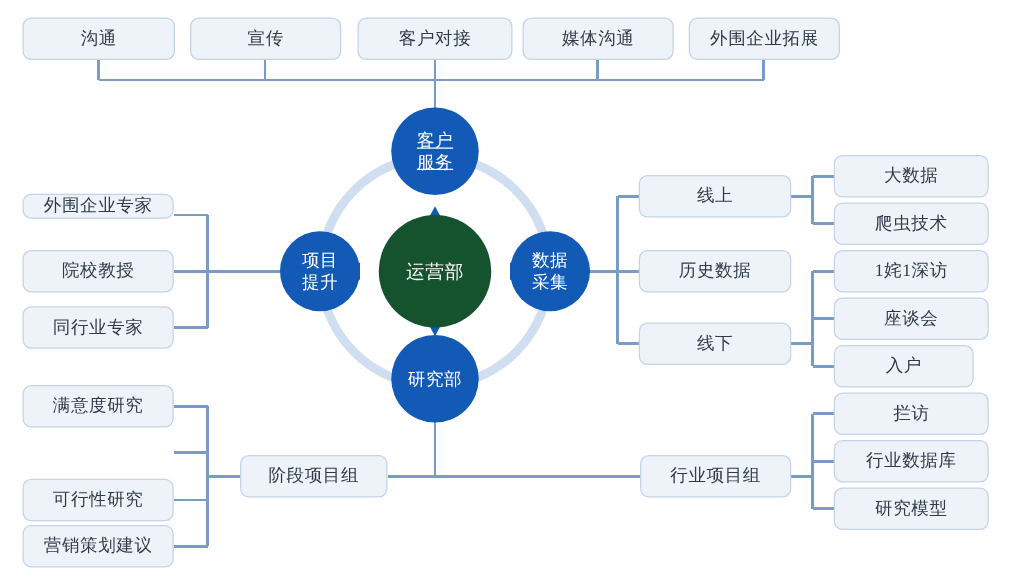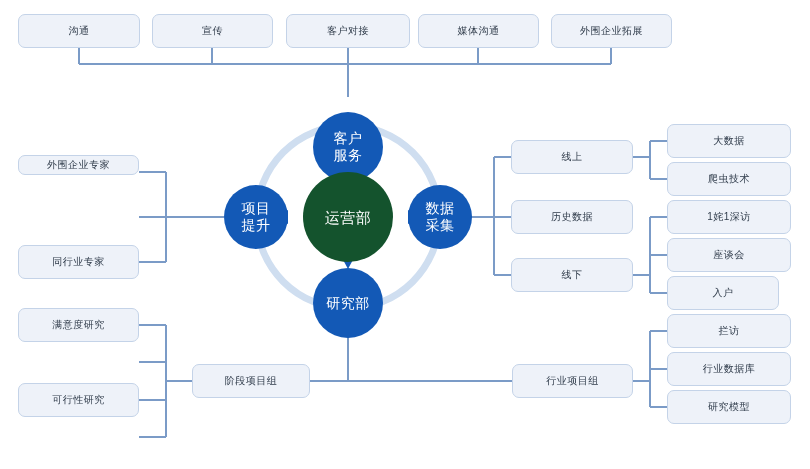--- a/index.html
+++ b/index.html
@@ -20,28 +20,29 @@
     width:810px;height:469px;
     pointer-events:none;
   }
   .node{
     position:absolute;
     box-sizing:border-box;
     background:#eef2f9;
     border:1px solid #c4d3e8;
     border-radius:7px;
     color:#2f3b4a;
-    font-size:10px;
+    font-size:14px;
     display:flex;
     align-items:center;
     justify-content:center;
     text-align:center;
     letter-spacing:.5px;
     white-space:nowrap;
     z-index:3;
+    font-family:Liberation Serif, serif;
   }
   .circle{
     position:absolute;
     box-sizing:border-box;
     border-radius:50%;
     display:flex;
     align-items:center;
     justify-content:center;
     text-align:center;
     color:#ffffff;
@@ -126,44 +127,46 @@
 
   <div class="ring" style="left:253px;top:122px;width:190px;height:190px;"></div>
 
   <div class="node" style="left:18px;top:14px;width:122px;height:34px;">沟通</div>
   <div class="node" style="left:152px;top:14px;width:121px;height:34px;">宣传</div>
   <div class="node" style="left:286px;top:14px;width:124px;height:34px;text-align:center;">客户对接</div>
   <div class="node" style="left:418px;top:14px;width:121px;height:34px;">媒体沟通</div>
   <div class="node" style="left:551px;top:14px;width:121px;height:34px;">外围企业拓展</div>
 
   <div class="node" style="left:18px;top:155px;width:121px;height:20px;">外围企业专家</div>
+  <div class="node" style="left:18px;top:200px;width:121px;height:34px;">院校教授</div>
   <div class="node" style="left:18px;top:245px;width:121px;height:34px;">同行业专家</div>
 
   <div class="node" style="left:511px;top:140px;width:122px;height:34px;">线上</div>
   <div class="node" style="left:511px;top:200px;width:122px;height:34px;">历史数据</div>
   <div class="node" style="left:511px;top:258px;width:122px;height:34px;">线下</div>
 
   <div class="node" style="left:667px;top:124px;width:124px;height:34px;">大数据</div>
   <div class="node" style="left:667px;top:162px;width:124px;height:34px;">爬虫技术</div>
   <div class="node" style="left:667px;top:200px;width:124px;height:34px;">1姹1深访</div>
   <div class="node" style="left:667px;top:238px;width:124px;height:34px;">座谈会</div>
   <div class="node" style="left:667px;top:276px;width:112px;height:34px;">入户</div>
 
   <div class="node" style="left:18px;top:308px;width:121px;height:34px;">满意度研究</div>
   <div class="node" style="left:18px;top:383px;width:121px;height:34px;">可行性研究</div>
+  <div class="node" style="left:18px;top:420px;width:121px;height:34px;">营销策划建议</div>
 
   <div class="node" style="left:192px;top:364px;width:118px;height:34px;">阶段项目组</div>
 
   <div class="node" style="left:512px;top:364px;width:121px;height:34px;">行业项目组</div>
 
   <div class="node" style="left:667px;top:314px;width:124px;height:34px;">拦访</div>
   <div class="node" style="left:667px;top:352px;width:124px;height:34px;">行业数据库</div>
   <div class="node" style="left:667px;top:390px;width:124px;height:34px;">研究模型</div>
 
-  <div class="circle c-blue" style="left:313px;top:112px;width:70px;height:70px;">
+  <div class="circle c-blue" style="left:313px;top:86px;width:70px;height:70px;text-decoration:underline;">
     <span style="display:block;">
       <span style="display:block;">客户</span>
       <span style="display:block;">服务</span>
     </span>
   </div>
 
   <div class="circle c-blue" style="left:224px;top:185px;width:64px;height:64px;">
     <span style="display:block;">
       <span style="display:block;">项目</span>
       <span style="display:block;">提升</span>

